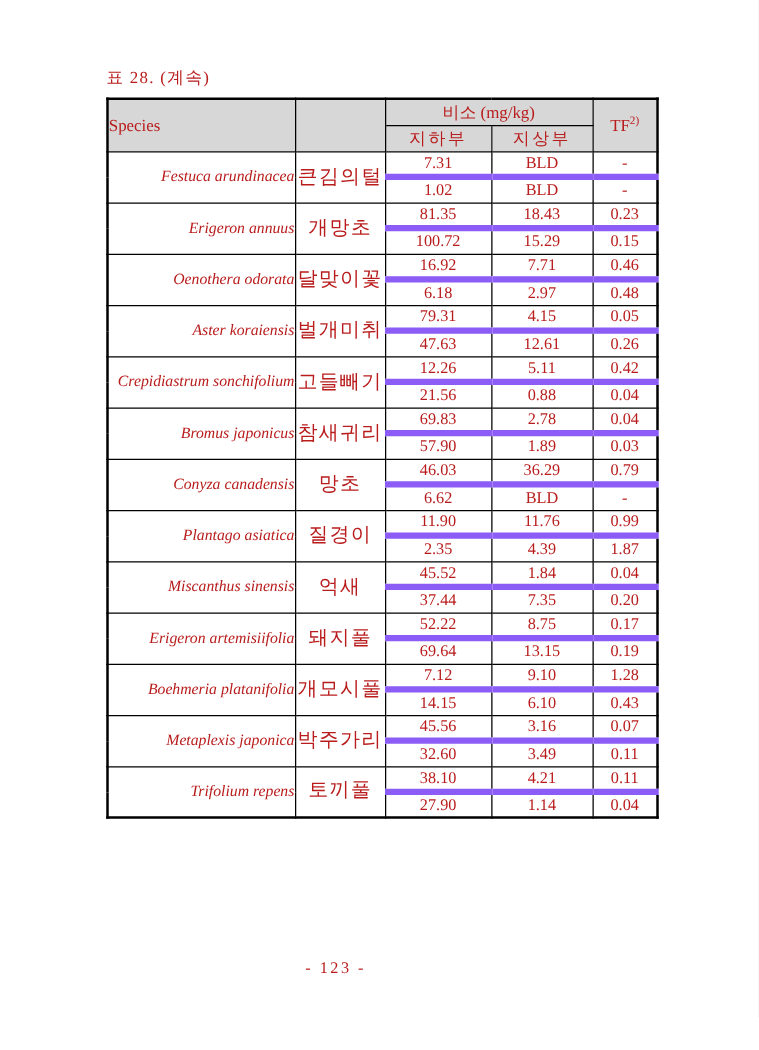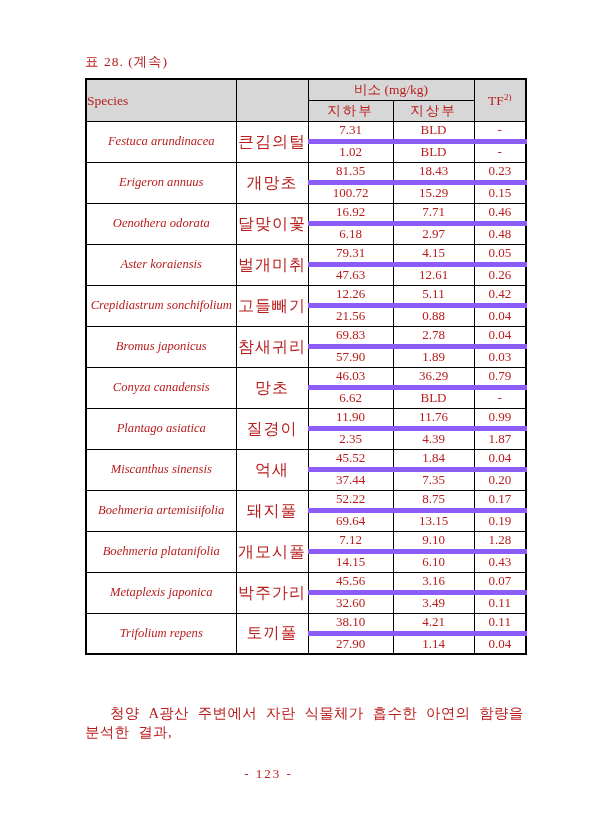--- a/index.html
+++ b/index.html
@@ -39,21 +39,21 @@
   thead tr{height:21px;}
   th.species-h{text-align:left;padding-left:7px;}
   th.sub-h{letter-spacing:2px;}
   sup{font-size:9px;line-height:0;vertical-align:super;}
   tbody tr{height:20.5px;}
   tbody td{
     font-size:13px;
     text-align:center;
   }
   td.species{
-    text-align:center;
+    text-align:right;
     font-style:italic;
     font-size:12.6px;
     padding-left:7px;
     padding-right:2px;
   }
   td.korean{
     font-size:16px;
     letter-spacing:1px;
   }
   tr.grp td{border-top:1.5px solid #000;}
@@ -208,21 +208,21 @@
           <td class="num">45.52</td>
           <td class="num">1.84</td>
           <td class="num">0.04</td>
         </tr>
         <tr class="sub">
           <td class="num">37.44</td>
           <td class="num">7.35</td>
           <td class="num">0.20</td>
         </tr>
         <tr class="grp">
-          <td class="species" rowspan="2">Boehmeria artemisiifolia</td>
+          <td class="species" rowspan="2">Erigeron artemisiifolia</td>
           <td class="korean" rowspan="2">돼지풀</td>
           <td class="num">52.22</td>
           <td class="num">8.75</td>
           <td class="num">0.17</td>
         </tr>
         <tr class="sub">
           <td class="num">69.64</td>
           <td class="num">13.15</td>
           <td class="num">0.19</td>
         </tr>
@@ -259,17 +259,16 @@
         </tr>
         <tr class="sub">
           <td class="num">27.90</td>
           <td class="num">1.14</td>
           <td class="num">0.04</td>
         </tr>
       </tbody>
   </table>
 
 
-  <p class="body-text">청양 A광산 주변에서 자란 식물체가 흡수한 아연의 함량을 분석한 결과,</p>
 
   <div class="page-number">- 123 -</div>
 
 </div>
 
 </body></html>

